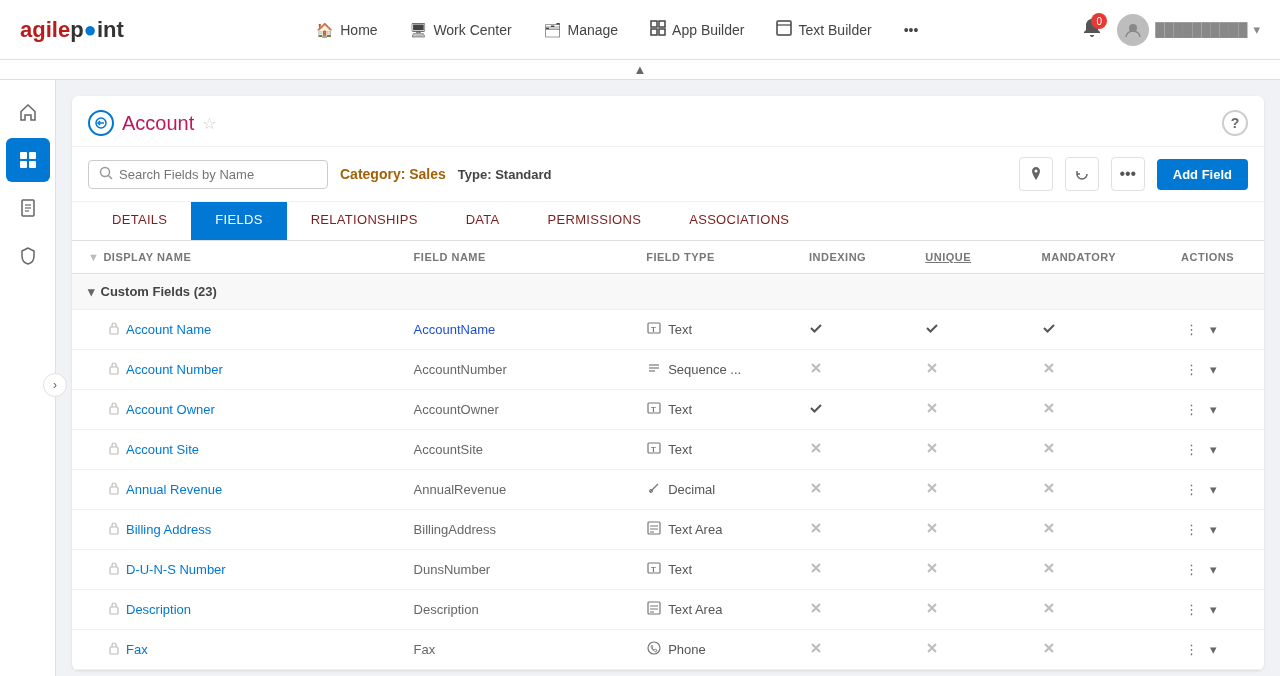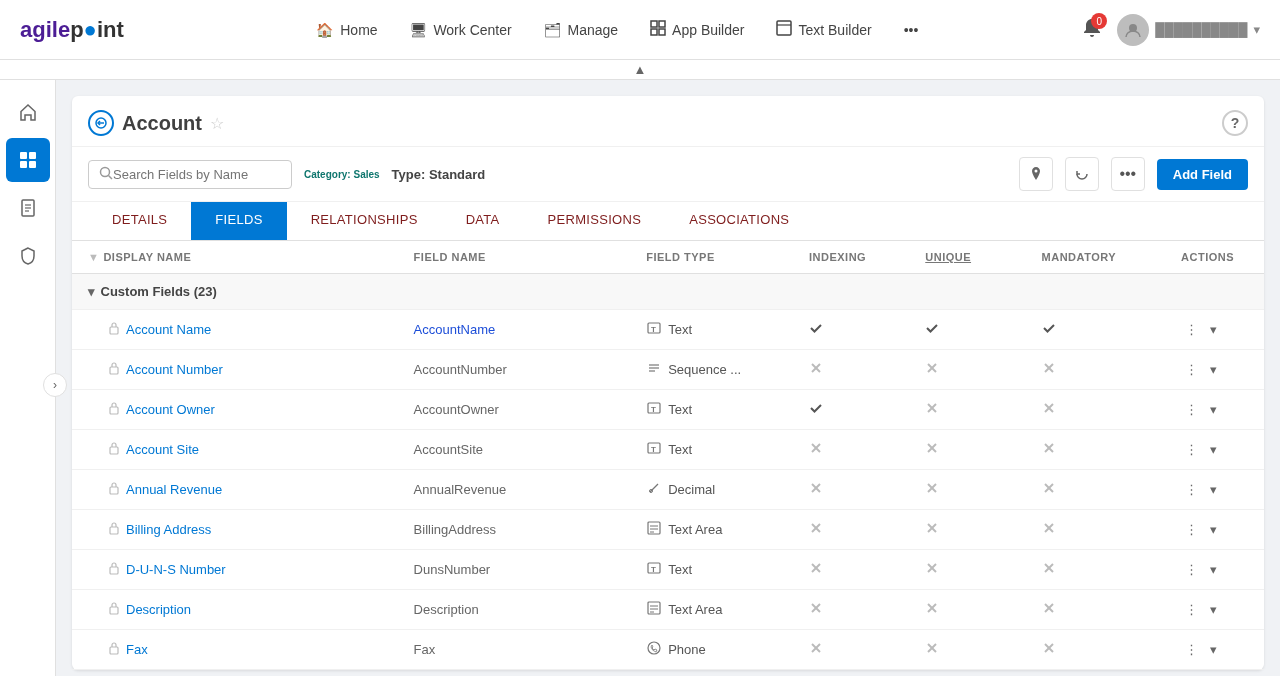--- a/index.html
+++ b/index.html
@@ -178,22 +178,22 @@
       border: 2px solid #0078d4;
       color: #0078d4;
       display: flex;
       align-items: center;
       justify-content: center;
       cursor: pointer;
       font-size: 14px;
     }
     .page-title {
       font-size: 20px;
-      font-weight: 700;
-      color: #404040;
+      font-weight: 400;
+      color: #be185d;
     }
     .star-icon { color: #ccc; cursor: pointer; font-size: 16px; }
     .help-btn {
       width: 26px;
       height: 26px;
       border-radius: 50%;
       border: 2px solid #ccc;
       color: #666;
       display: flex;
       align-items: center;
@@ -210,32 +210,33 @@
       padding: 10px 16px;
       gap: 12px;
       border-bottom: 1px solid #f0f0f0;
     }
     .search-box {
       display: flex;
       align-items: center;
       border: 1px solid #ccc;
       border-radius: 4px;
       padding: 5px 10px;
-      width: 204px;
+      gap: 6px;
+      width: 240px;
     }
     .search-box input {
       border: none;
       outline: none;
       font-size: 13px;
       width: 100%;
       color: #666;
     }
     .category-badge {
-      font-size: 10px;
-      color: #0f766e;
+      font-size: 14px;
+      color: #a16207;
     }
     .category-badge span { font-weight: 600; }
     .type-badge {
       font-size: 13px;
       color: #444;
     }
     .type-badge span { font-weight: 600; }
     .toolbar-spacer { flex: 1; }
     .toolbar-icon-btn {
       width: 34px;
@@ -361,21 +362,21 @@
       align-items: center;
     }
     .indent { padding-left: 20px; }
   </style>
 </head>
 <body>
 
 <nav class="topnav">
   <div class="topnav-logo">
     <span class="logo-text">
-      <span style="color:#4c1d95;">agile</span><span style="color:#333;font-weight:900;">p</span><span style="color:#0078d4;">●</span><span style="color:#333;">int</span>
+      <span style="color:#b91c1c;">agile</span><span style="color:#333;font-weight:900;">p</span><span style="color:#0078d4;">●</span><span style="color:#333;">int</span>
     </span>
   </div>
   <div class="topnav-links">
     <a class="nav-link">
       <span>🏠</span>
       <span>Home</span>
     </a>
     <a class="nav-link">
       <span>🖥</span>
       <span>Work Center</span>

